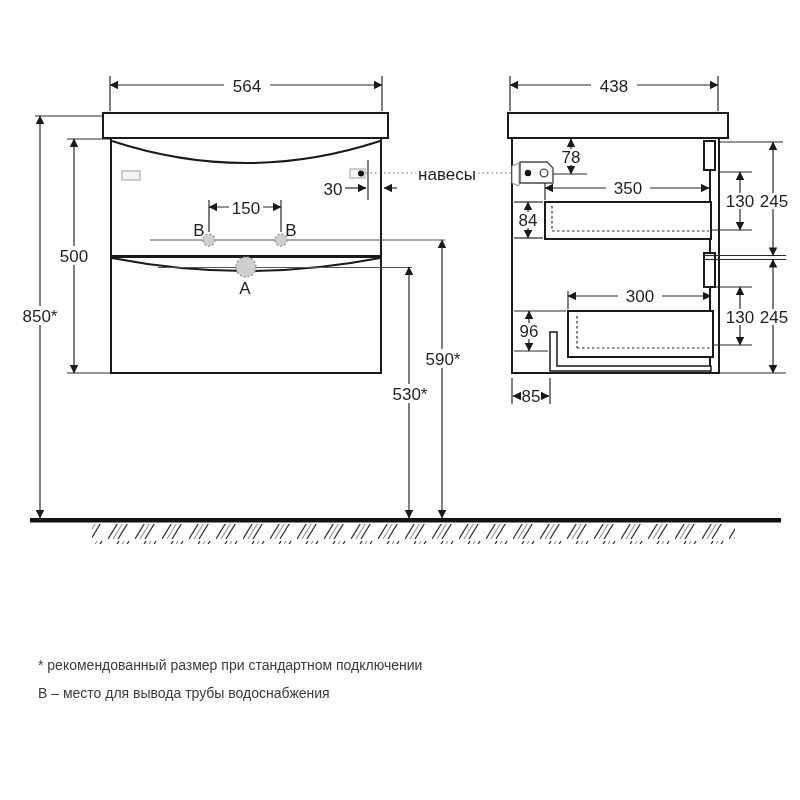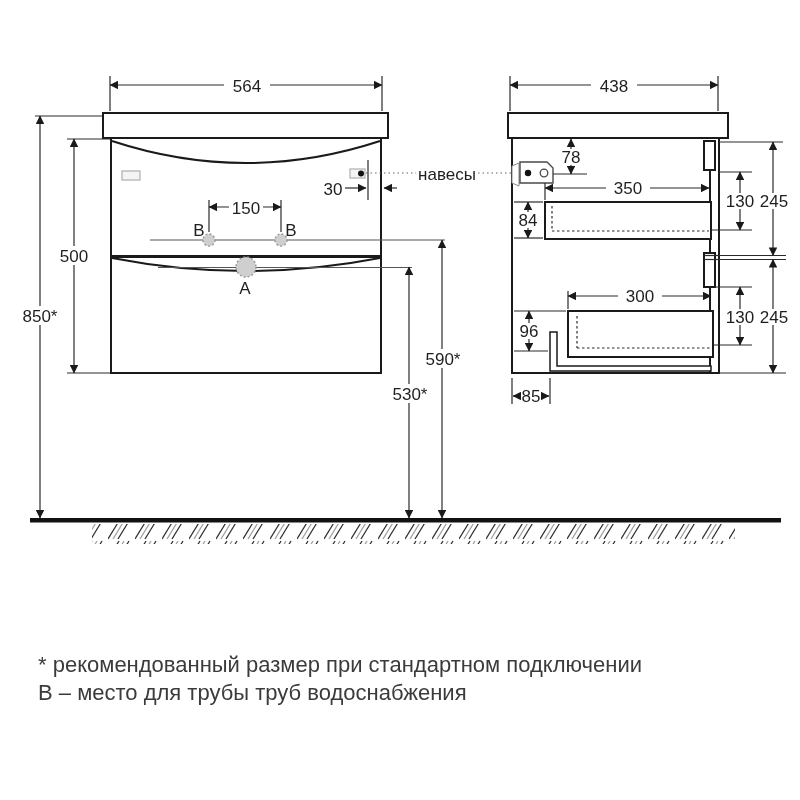--- a/index.html
+++ b/index.html
@@ -10,21 +10,21 @@
   .olw{fill:#ffffff;stroke:#1a1a1a;stroke-width:2;}
   .thick{fill:none;stroke:#1a1a1a;stroke-width:3;}
   .dl{fill:none;stroke:#2a2a2a;stroke-width:1.2;}
   .thin{fill:none;stroke:#555;stroke-width:1;}
   .dashed{fill:none;stroke:#2a2a2a;stroke-width:1.2;stroke-dasharray:2.5 2.5;}
   .leader{fill:none;stroke:#666;stroke-width:1.2;stroke-dasharray:1.5 3;}
   .dt{font:17px "Liberation Sans", sans-serif;fill:#1f1f1f;text-anchor:middle;dominant-baseline:central;}
   .bg{fill:#ffffff;}
   .hole{fill:#cfcfcf;stroke:#969696;stroke-width:1.4;stroke-dasharray:2 2;}
   .hingebox{fill:#f4f4f4;stroke:#b9b9b9;stroke-width:1.4;}
-  .notes{position:absolute;left:38px;color:#3b3b3b;font-size:22px;line-height:28px;}
+  .notes{position:absolute;left:38px;color:#3b3b3b;font-size:14px;line-height:28px;}
   .note-line{white-space:nowrap;}
 </style>
 </head>
 <body>
 
 <div id="page">
 <svg width="800" height="600" viewBox="0 0 800 600">
   <defs>
     <marker id="arr" viewBox="0 0 10 10" refX="9.5" refY="5" markerWidth="9" markerHeight="7" orient="auto-start-reverse">
           <path d="M0,0 L10,5 L0,10 z" fill="#1a1a1a"></path>
@@ -230,15 +230,15 @@
   </g>
 
   <g>
     <rect x="30" y="518" width="751" height="4.5" fill="#121212"></rect>
     <rect x="92" y="524" width="643" height="20" fill="url(#hatch)"></rect>
   </g>
 </svg>
 
 <div class="notes" style="top:651px;">
   <div class="note-line">* рекомендованный размер при стандартном подключении</div>
-  <div class="note-line">В – место для трубы труб водоснабжения</div>
+  <div class="note-line">В – место для вывода трубы водоснабжения</div>
 </div>
 </div>
 
 </body></html>

